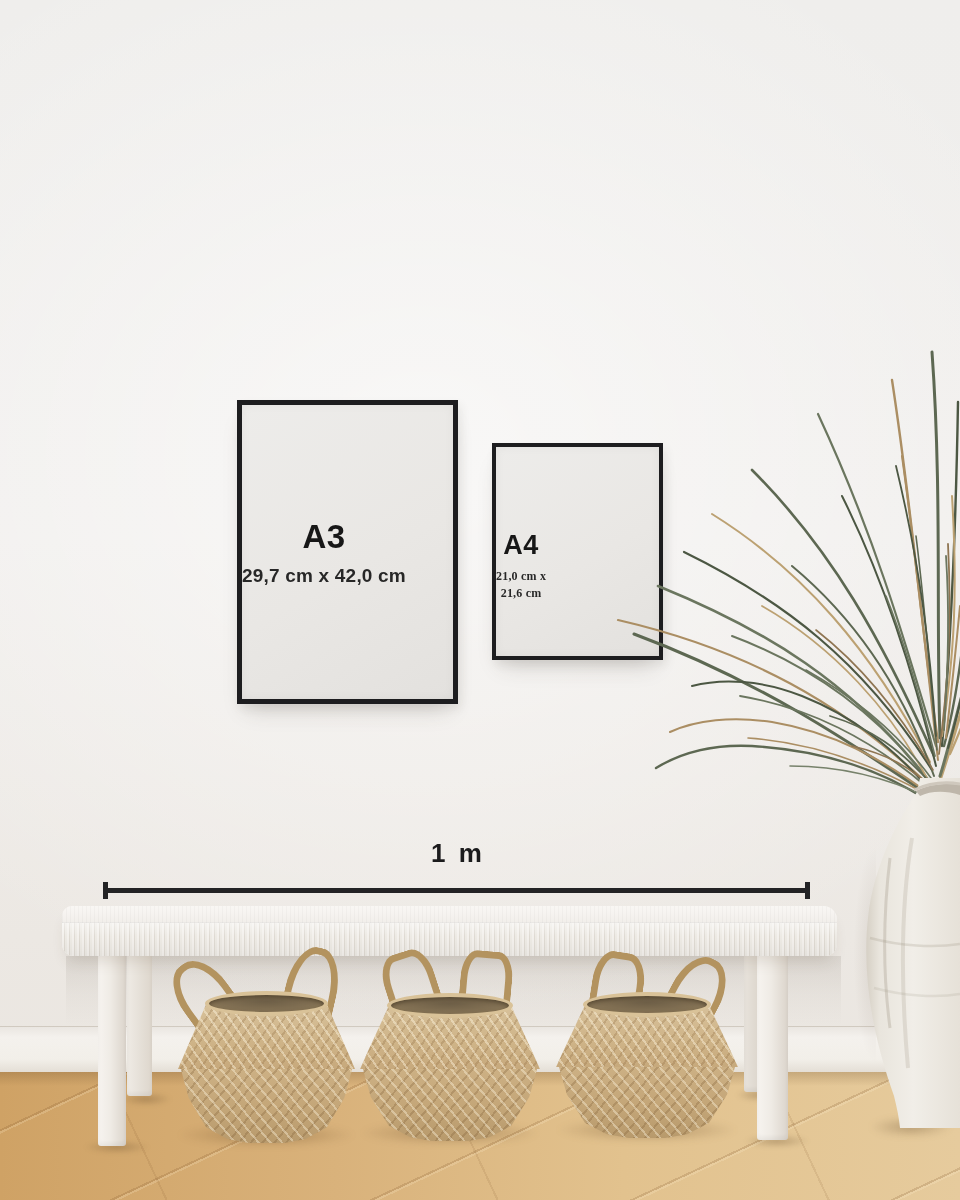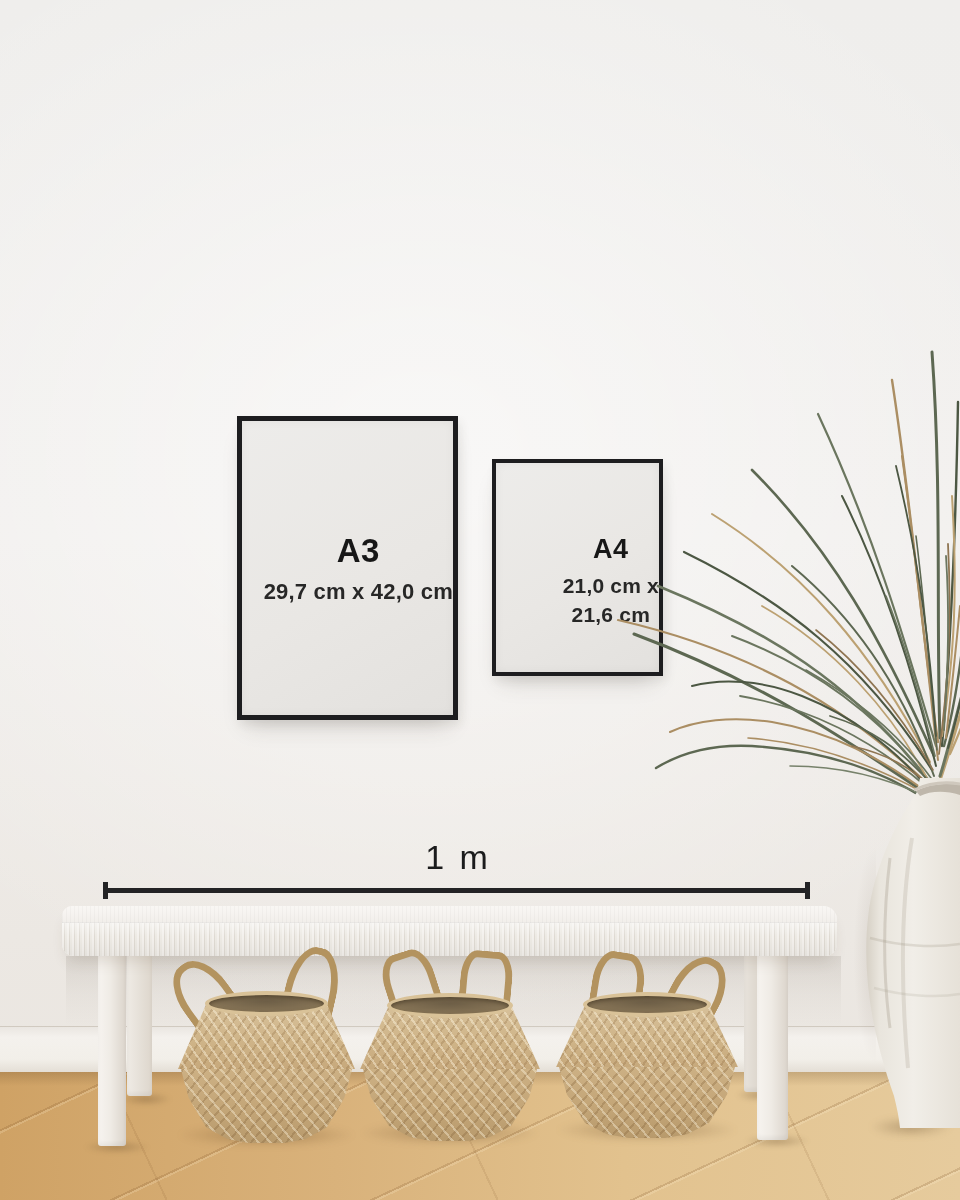--- a/index.html
+++ b/index.html
@@ -28,36 +28,36 @@
       repeating-linear-gradient(155deg, rgba(0,0,0,0) 0 52px, rgba(125,82,40,.20) 52px 54px, rgba(255,240,210,.20) 54px 56px, rgba(0,0,0,0) 56px 110px),
       repeating-linear-gradient(65deg, rgba(0,0,0,0) 0 150px, rgba(125,82,40,.12) 150px 152px, rgba(0,0,0,0) 152px 300px),
       linear-gradient(90deg,#cfa265 0%,#d9b27b 35%,#e2c28e 65%,#e6cb9d 100%);
   }
   
   .frame{
     position:absolute;box-sizing:border-box;border:4px solid var(--frame-border,#1d1d1f);
     background:linear-gradient(150deg,#edecea 0%,#e9e7e4 55%,#e3e1de 100%);
     box-shadow:0 14px 22px -10px rgba(70,60,50,.22), 3px 5px 9px rgba(70,60,50,.08),
                inset 0 0 10px rgba(0,0,0,.05);
-    display:flex;flex-direction:column;align-items:flex-end;justify-content:center;
-    color:var(--text,#171717);text-align:center;margin-top:16px;
+    display:flex;flex-direction:column;align-items:flex-start;justify-content:center;
+    color:var(--text,#171717);text-align:center;
   }
   .frame-a3{left:237px;top:400px;width:221px;height:304px;border-width:5px;}
   .frame-a4{left:492px;top:443px;width:171px;height:217px;}
   .frame-a4 .frame-content{transform:translateY(14px);}
   .frame-label{font-weight:700;letter-spacing:.5px;}
   .frame-a3 .frame-label{font-size:33px;}
   .frame-a4 .frame-label{font-size:27px;}
   .frame-dims{font-weight:700;opacity:.92;}
-  .frame-a3 .frame-dims{font-size:22px;margin-top:9px;letter-spacing:.2px;}
-  .frame-a4 .frame-dims{font-size:21px;margin-top:7px;line-height:1.35;letter-spacing:.2px;}
+  .frame-a3 .frame-dims{font-size:19px;margin-top:9px;letter-spacing:.2px;}
+  .frame-a4 .frame-dims{font-size:12px;margin-top:7px;line-height:1.35;letter-spacing:.2px;font-family:Liberation Serif, serif;}
   
   .scale{position:absolute;left:103px;top:838px;width:707px;height:60px;}
   .scale-label{position:absolute;left:0;top:0;width:100%;text-align:center;
-    font-size:34px;font-weight:400;color:#1b1b1c;word-spacing:6px;}
+    font-size:26px;font-weight:700;color:#1b1b1c;word-spacing:6px;}
   .scale-line{position:absolute;left:0;top:50px;width:707px;height:4.5px;background:#232325;}
   .scale-tick{position:absolute;top:44px;width:5px;height:17px;background:#232325;}
   .tick-left{left:0;}
   .tick-right{right:0;}
   
   .plant{position:absolute;left:600px;top:318px;width:360px;height:500px;}
   .plant path{fill:none;stroke-linecap:round;}
   .pg{stroke:var(--plant-green,#5d6852);} .pg2{stroke:#6b765f;} .pg3{stroke:#4c5743;} .pg4{stroke:#77826b;}
   .pt{stroke:var(--plant-tan,#ab8e63);} .pt2{stroke:#bca172;} .pt3{stroke:#8f7552;}
   

